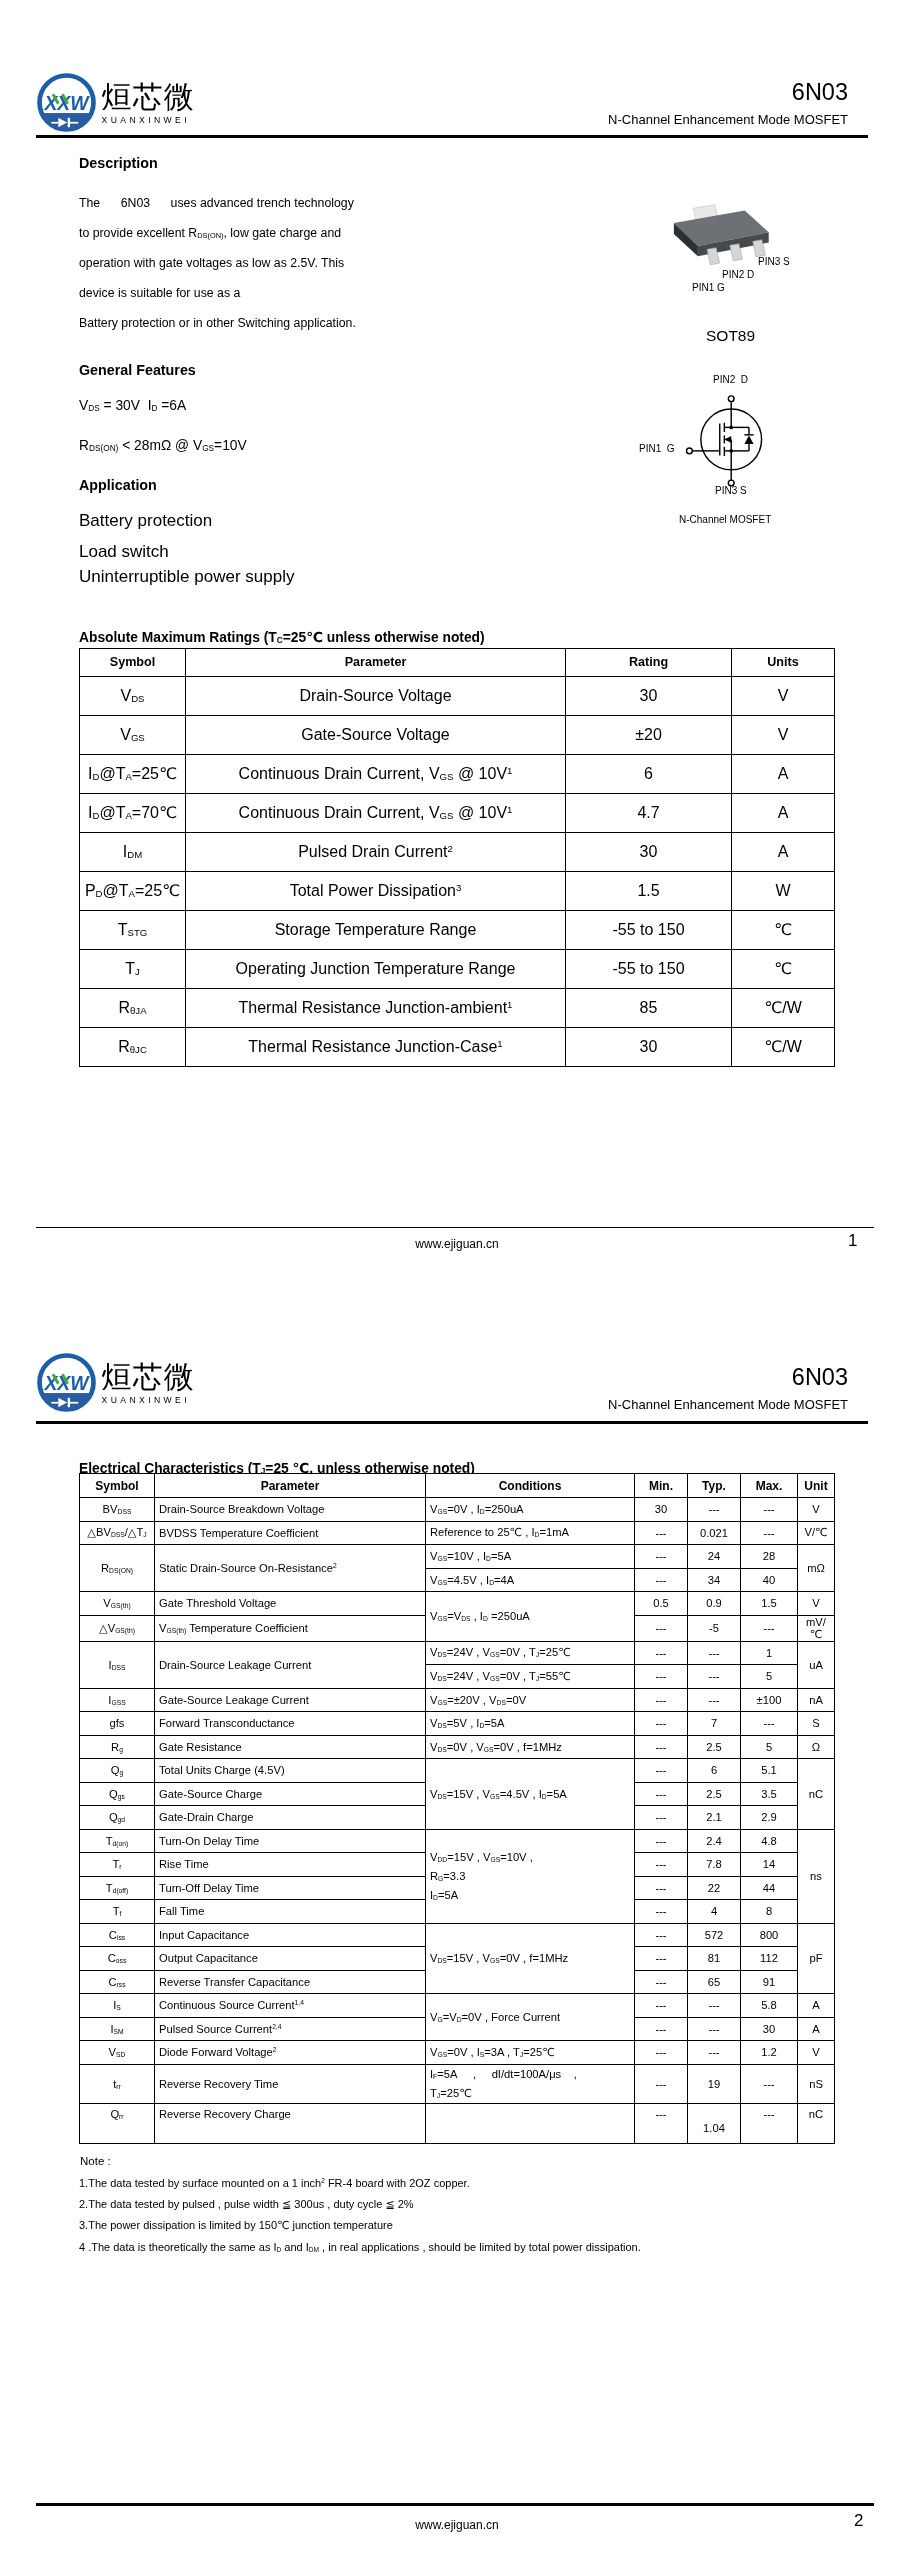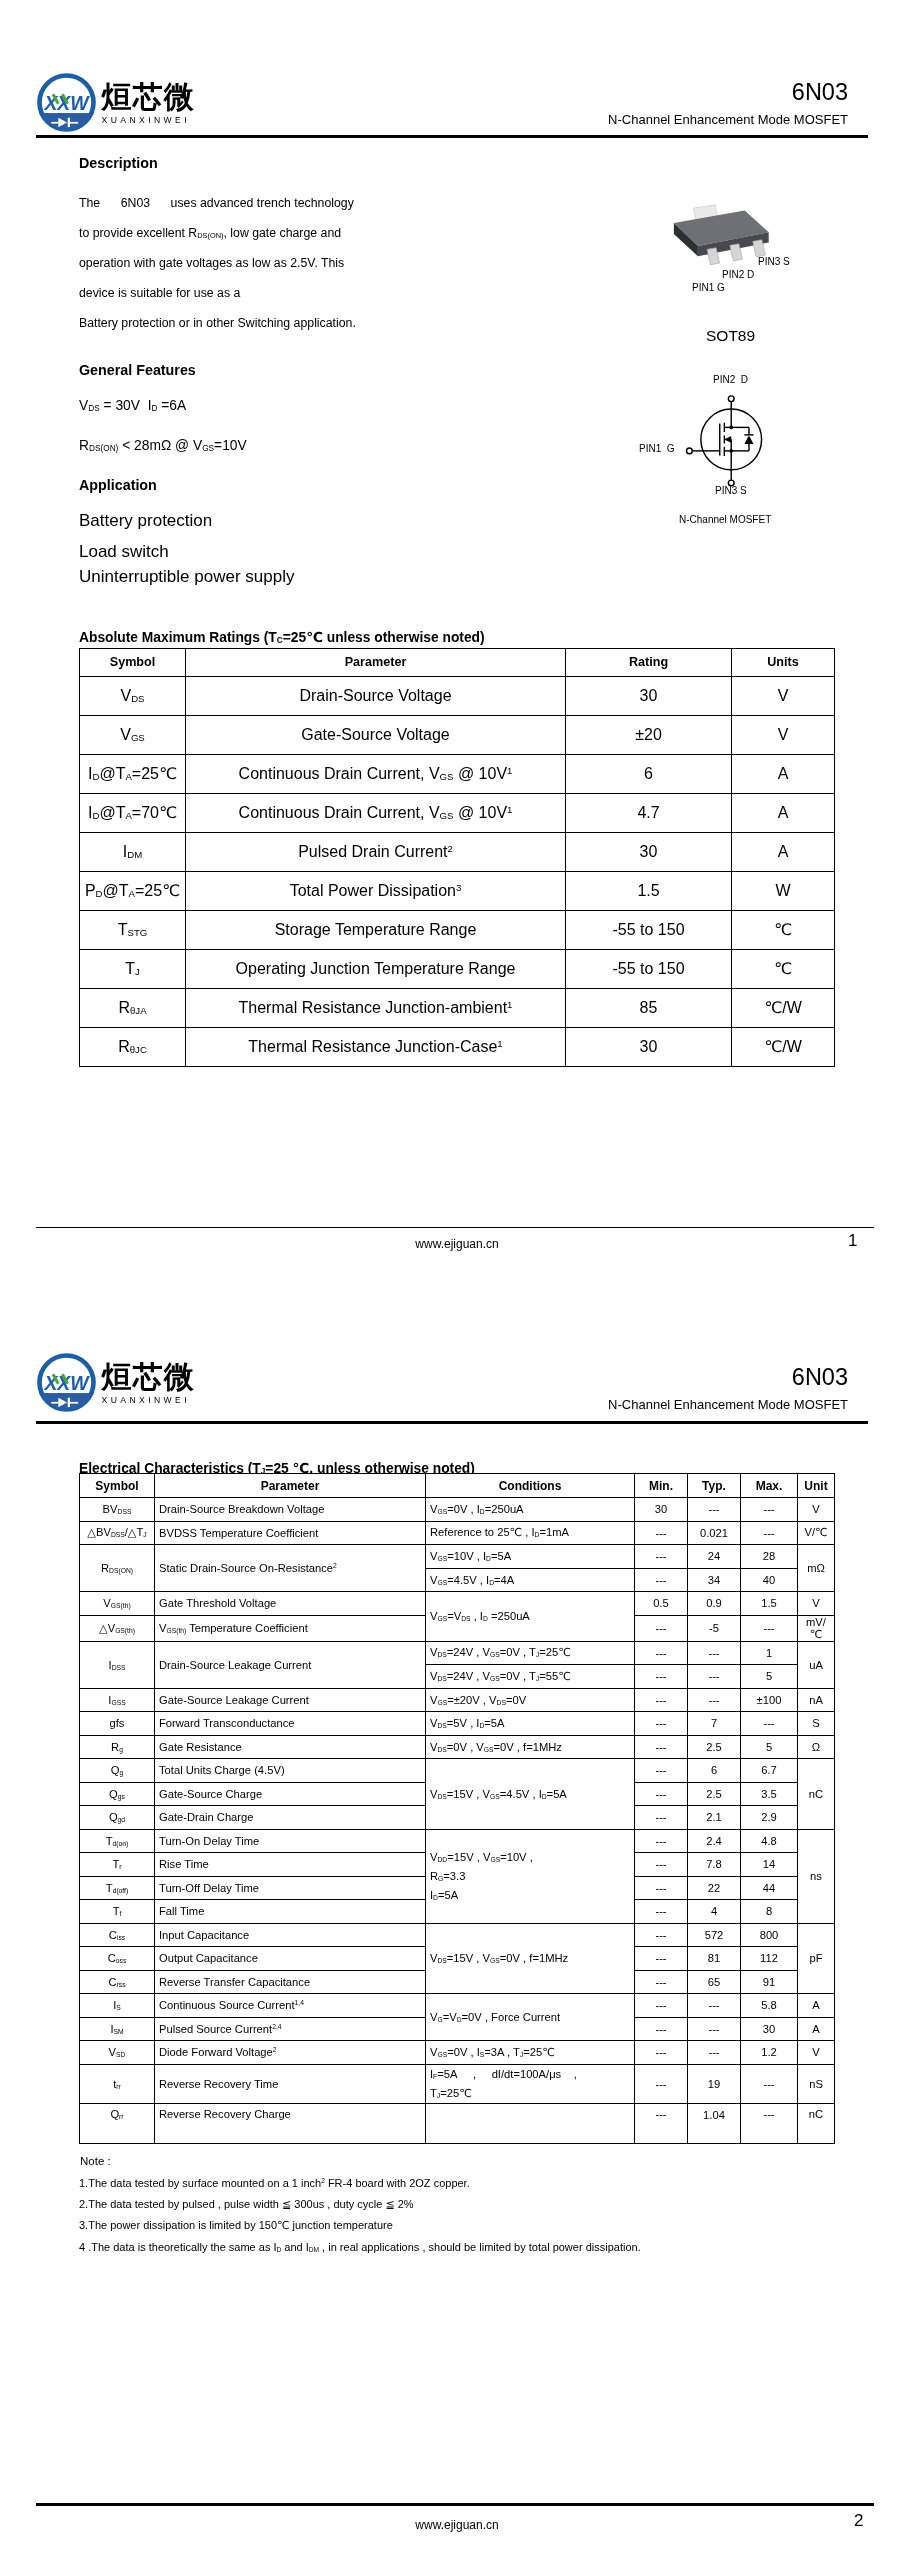--- a/index.html
+++ b/index.html
@@ -7,21 +7,21 @@
   body{width:910px;background:#fff;color:#000;font-family:"Liberation Sans","DejaVu Sans",sans-serif}
   .page{position:relative;width:910px;height:1288px;background:#fff;overflow:hidden}
   .abs{position:absolute}
   sub,sup{font-size:60%;line-height:0}
   sub{vertical-align:-0.12em}
   sup{vertical-align:0.55em}
 
   
   .brand{display:flex;align-items:flex-start;gap:4.6px}
   .brand-txt{display:flex;flex-direction:column;margin-top:10.3px}
-  .brand-zh{font-size:30px;font-weight:700;line-height:1.0;letter-spacing:1.1px;font-family:"DejaVu Sans",sans-serif}
+  .brand-zh{font-size:30px;font-weight:400;line-height:1.0;letter-spacing:1.1px;font-family:"DejaVu Sans",sans-serif}
   .brand-en{font-size:8.6px;letter-spacing:3.4px;margin-top:2.9px;font-weight:400}
 
   .pn{font-size:23.5px;line-height:1;text-align:right}
   .sub-t{font-size:13px;margin-top:7.5px;text-align:right}
   .rule{background:#000}
 
   .sec-h{font-weight:700;font-size:14.3px}
   .body-text{font-size:12.3px;line-height:30px;white-space:nowrap}
   .feat{font-size:13.8px;white-space:nowrap}
   .app{font-size:17px;white-space:nowrap}
@@ -376,21 +376,21 @@
       <td class="c">2.5</td>
       <td class="c">5</td>
       <td class="c">Ω</td>
     </tr>
     <tr style="height:23.5px">
       <td class="c"><span>Q</span><sub>g</sub></td>
       <td class="l"><span>Total Units Charge (4.5V)</span></td>
       <td class="l" rowspan="3"><span>V</span><sub>DS</sub><span>=15V , V</span><sub>GS</sub><span>=4.5V , I</span><sub>D</sub><span>=5A</span></td>
       <td class="c">---</td>
       <td class="c">6</td>
-      <td class="c">6.7</td>
+      <td class="c">5.1</td>
       <td class="c" rowspan="3">nC</td>
     </tr>
     <tr style="height:23.5px">
       <td class="c"><span>Q</span><sub>gs</sub></td>
       <td class="l"><span>Gate-Source Charge</span></td>
       <td class="c">---</td>
       <td class="c">2.5</td>
       <td class="c">3.5</td>
     </tr>
     <tr style="height:23.5px">
@@ -486,21 +486,21 @@
       <td class="c">---</td>
       <td class="c">19</td>
       <td class="c">---</td>
       <td class="c">nS</td>
     </tr>
     <tr style="height:40px">
       <td class="c" style="vertical-align:top;padding-top:4.6px"><span>Q</span><sub>rr</sub></td>
       <td class="l" style="vertical-align:top;padding-top:4px"><span>Reverse Recovery Charge</span></td>
       <td class="l"><span></span></td>
       <td class="c" style="vertical-align:top;padding-top:4.6px">---</td>
-      <td class="c" style="vertical-align:top;padding-top:5px">1.04</td>
+      <td class="c" style="vertical-align:top;padding-top:18px">1.04</td>
       <td class="c" style="vertical-align:top;padding-top:4.6px">---</td>
       <td class="c" style="vertical-align:top;padding-top:4.6px">nC</td>
     </tr>
   </tbody>
     </table>
 
   <div class="abs note-h" style="left:80px;top:867px">Note :</div>
   <div class="abs" style="left:79px;top:889px">
     <div class="note"><span>1.The data tested by surface mounted on a 1 inch</span><sup>2</sup><span> FR-4 board with 2OZ copper.</span></div>
     <div class="note"><span>2.The data tested by pulsed , pulse width ≦ 300us , duty cycle ≦ 2%</span></div>

